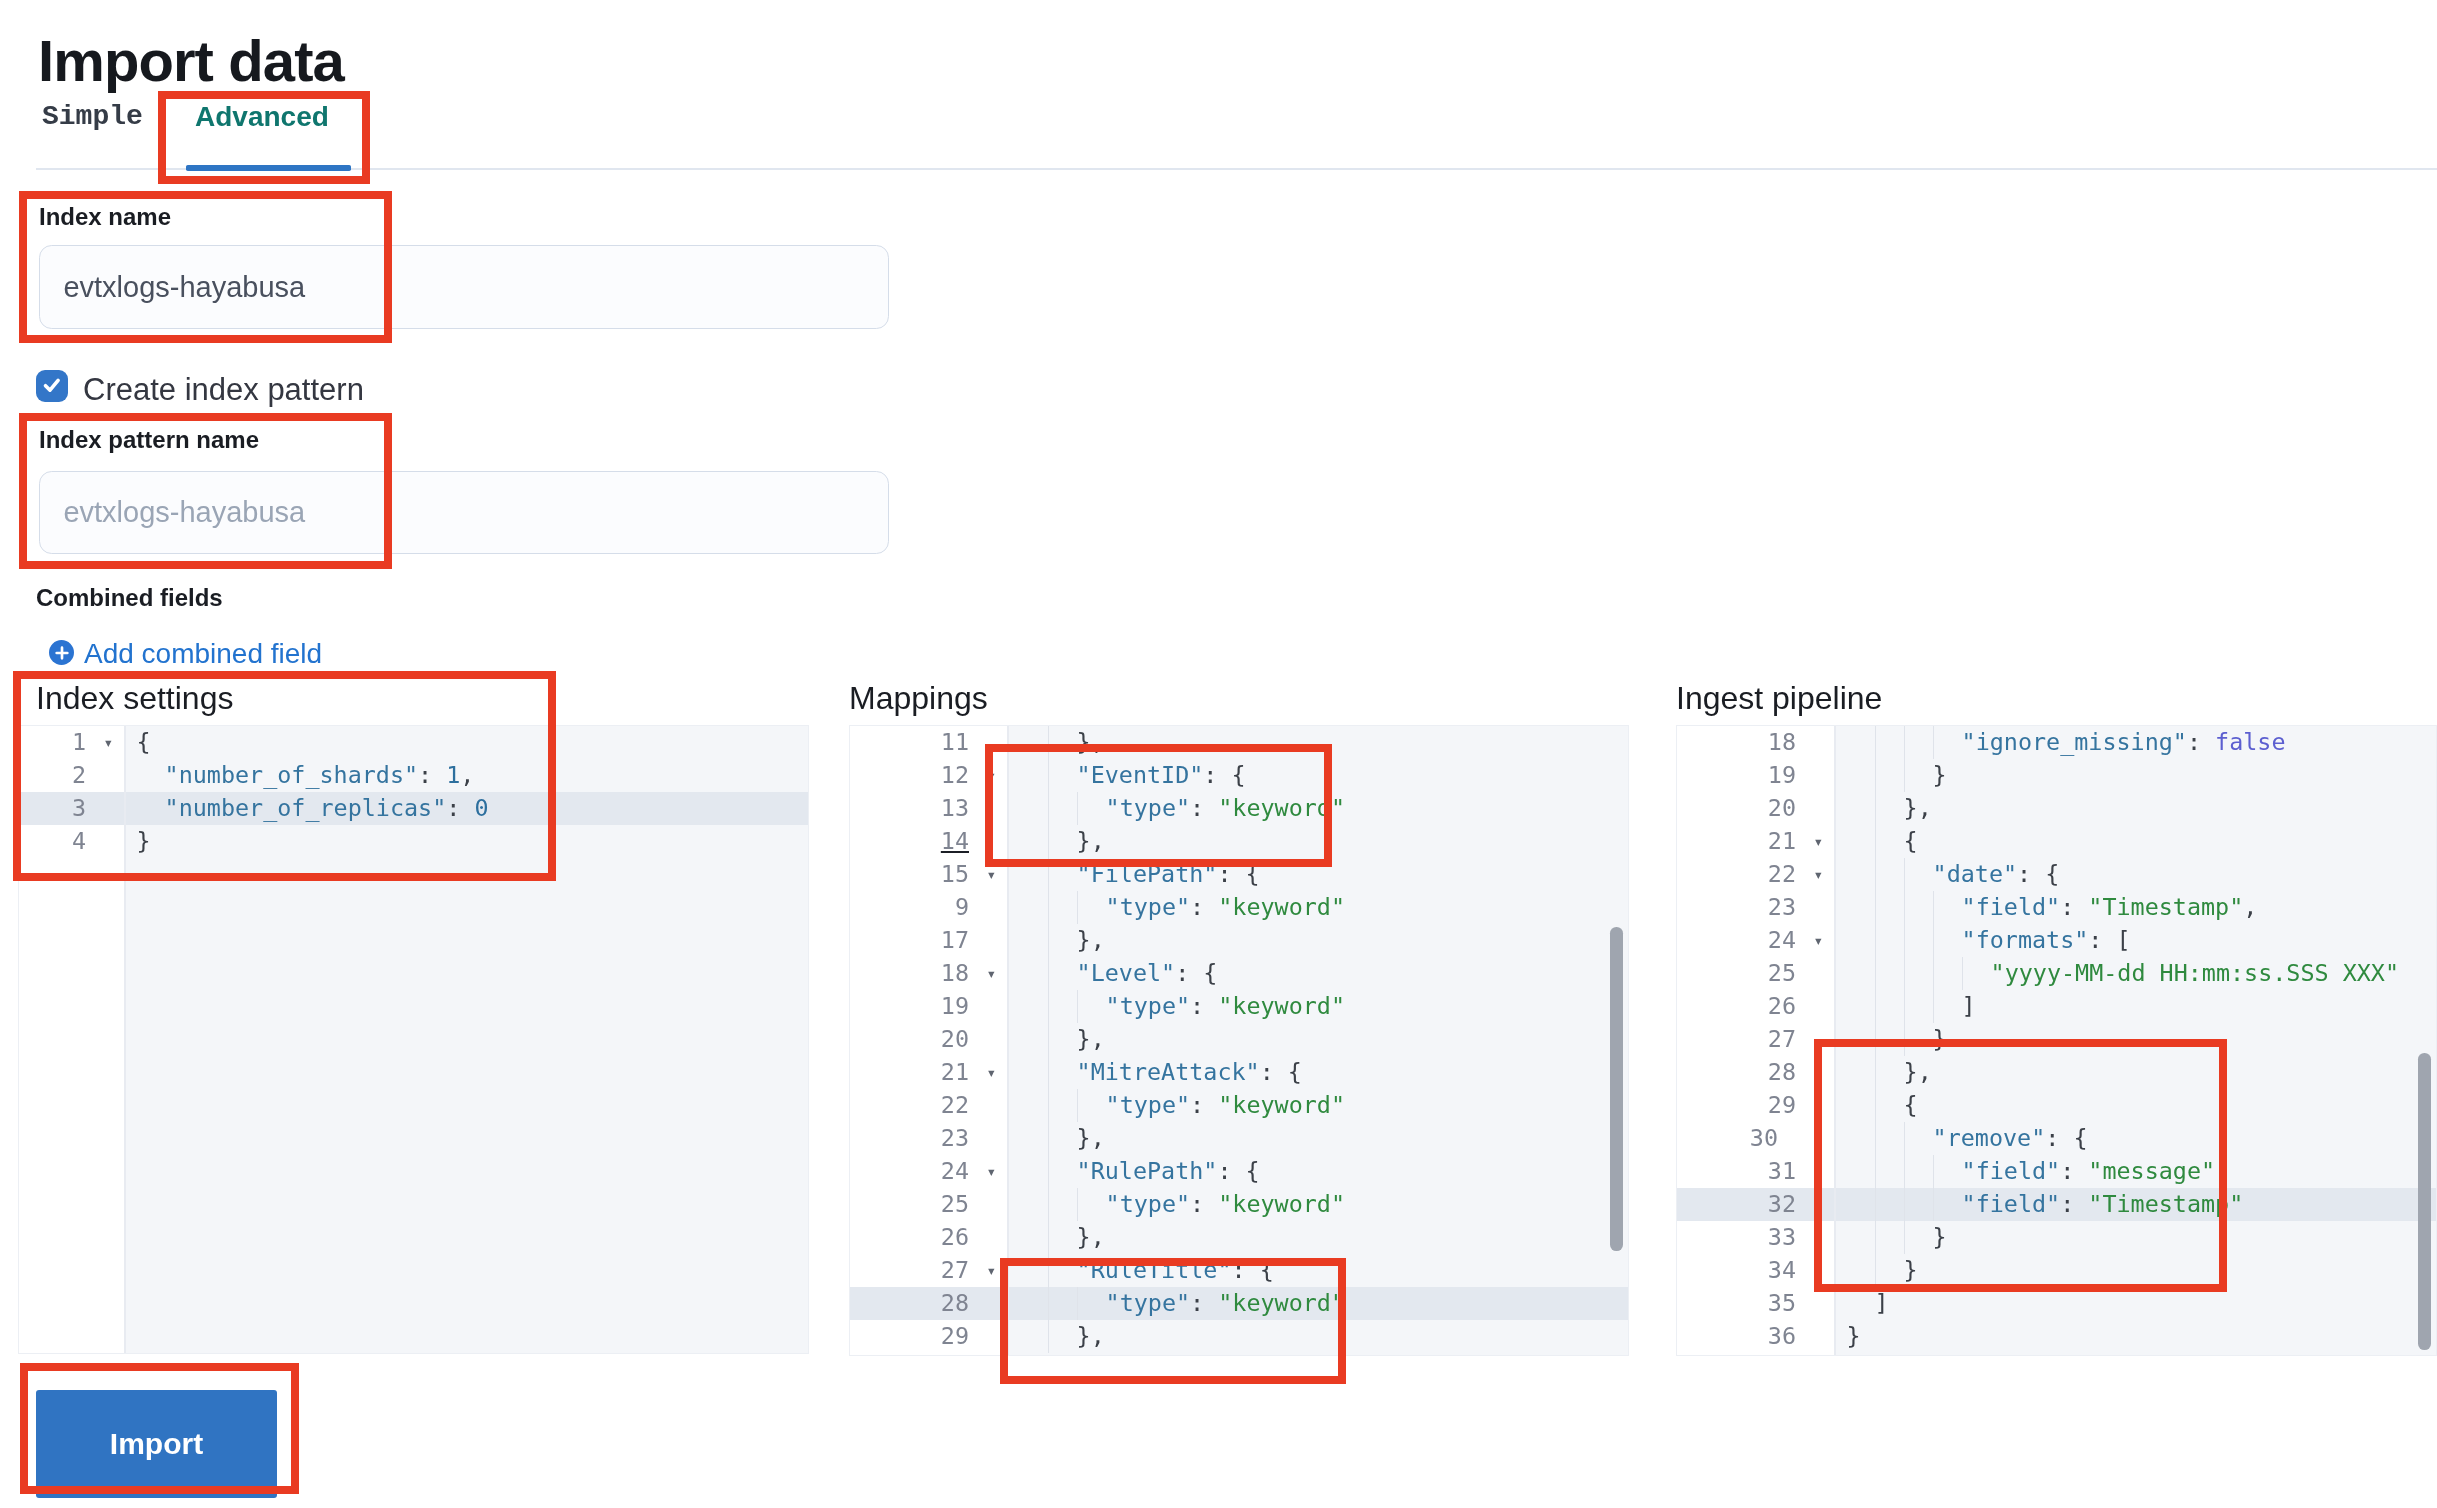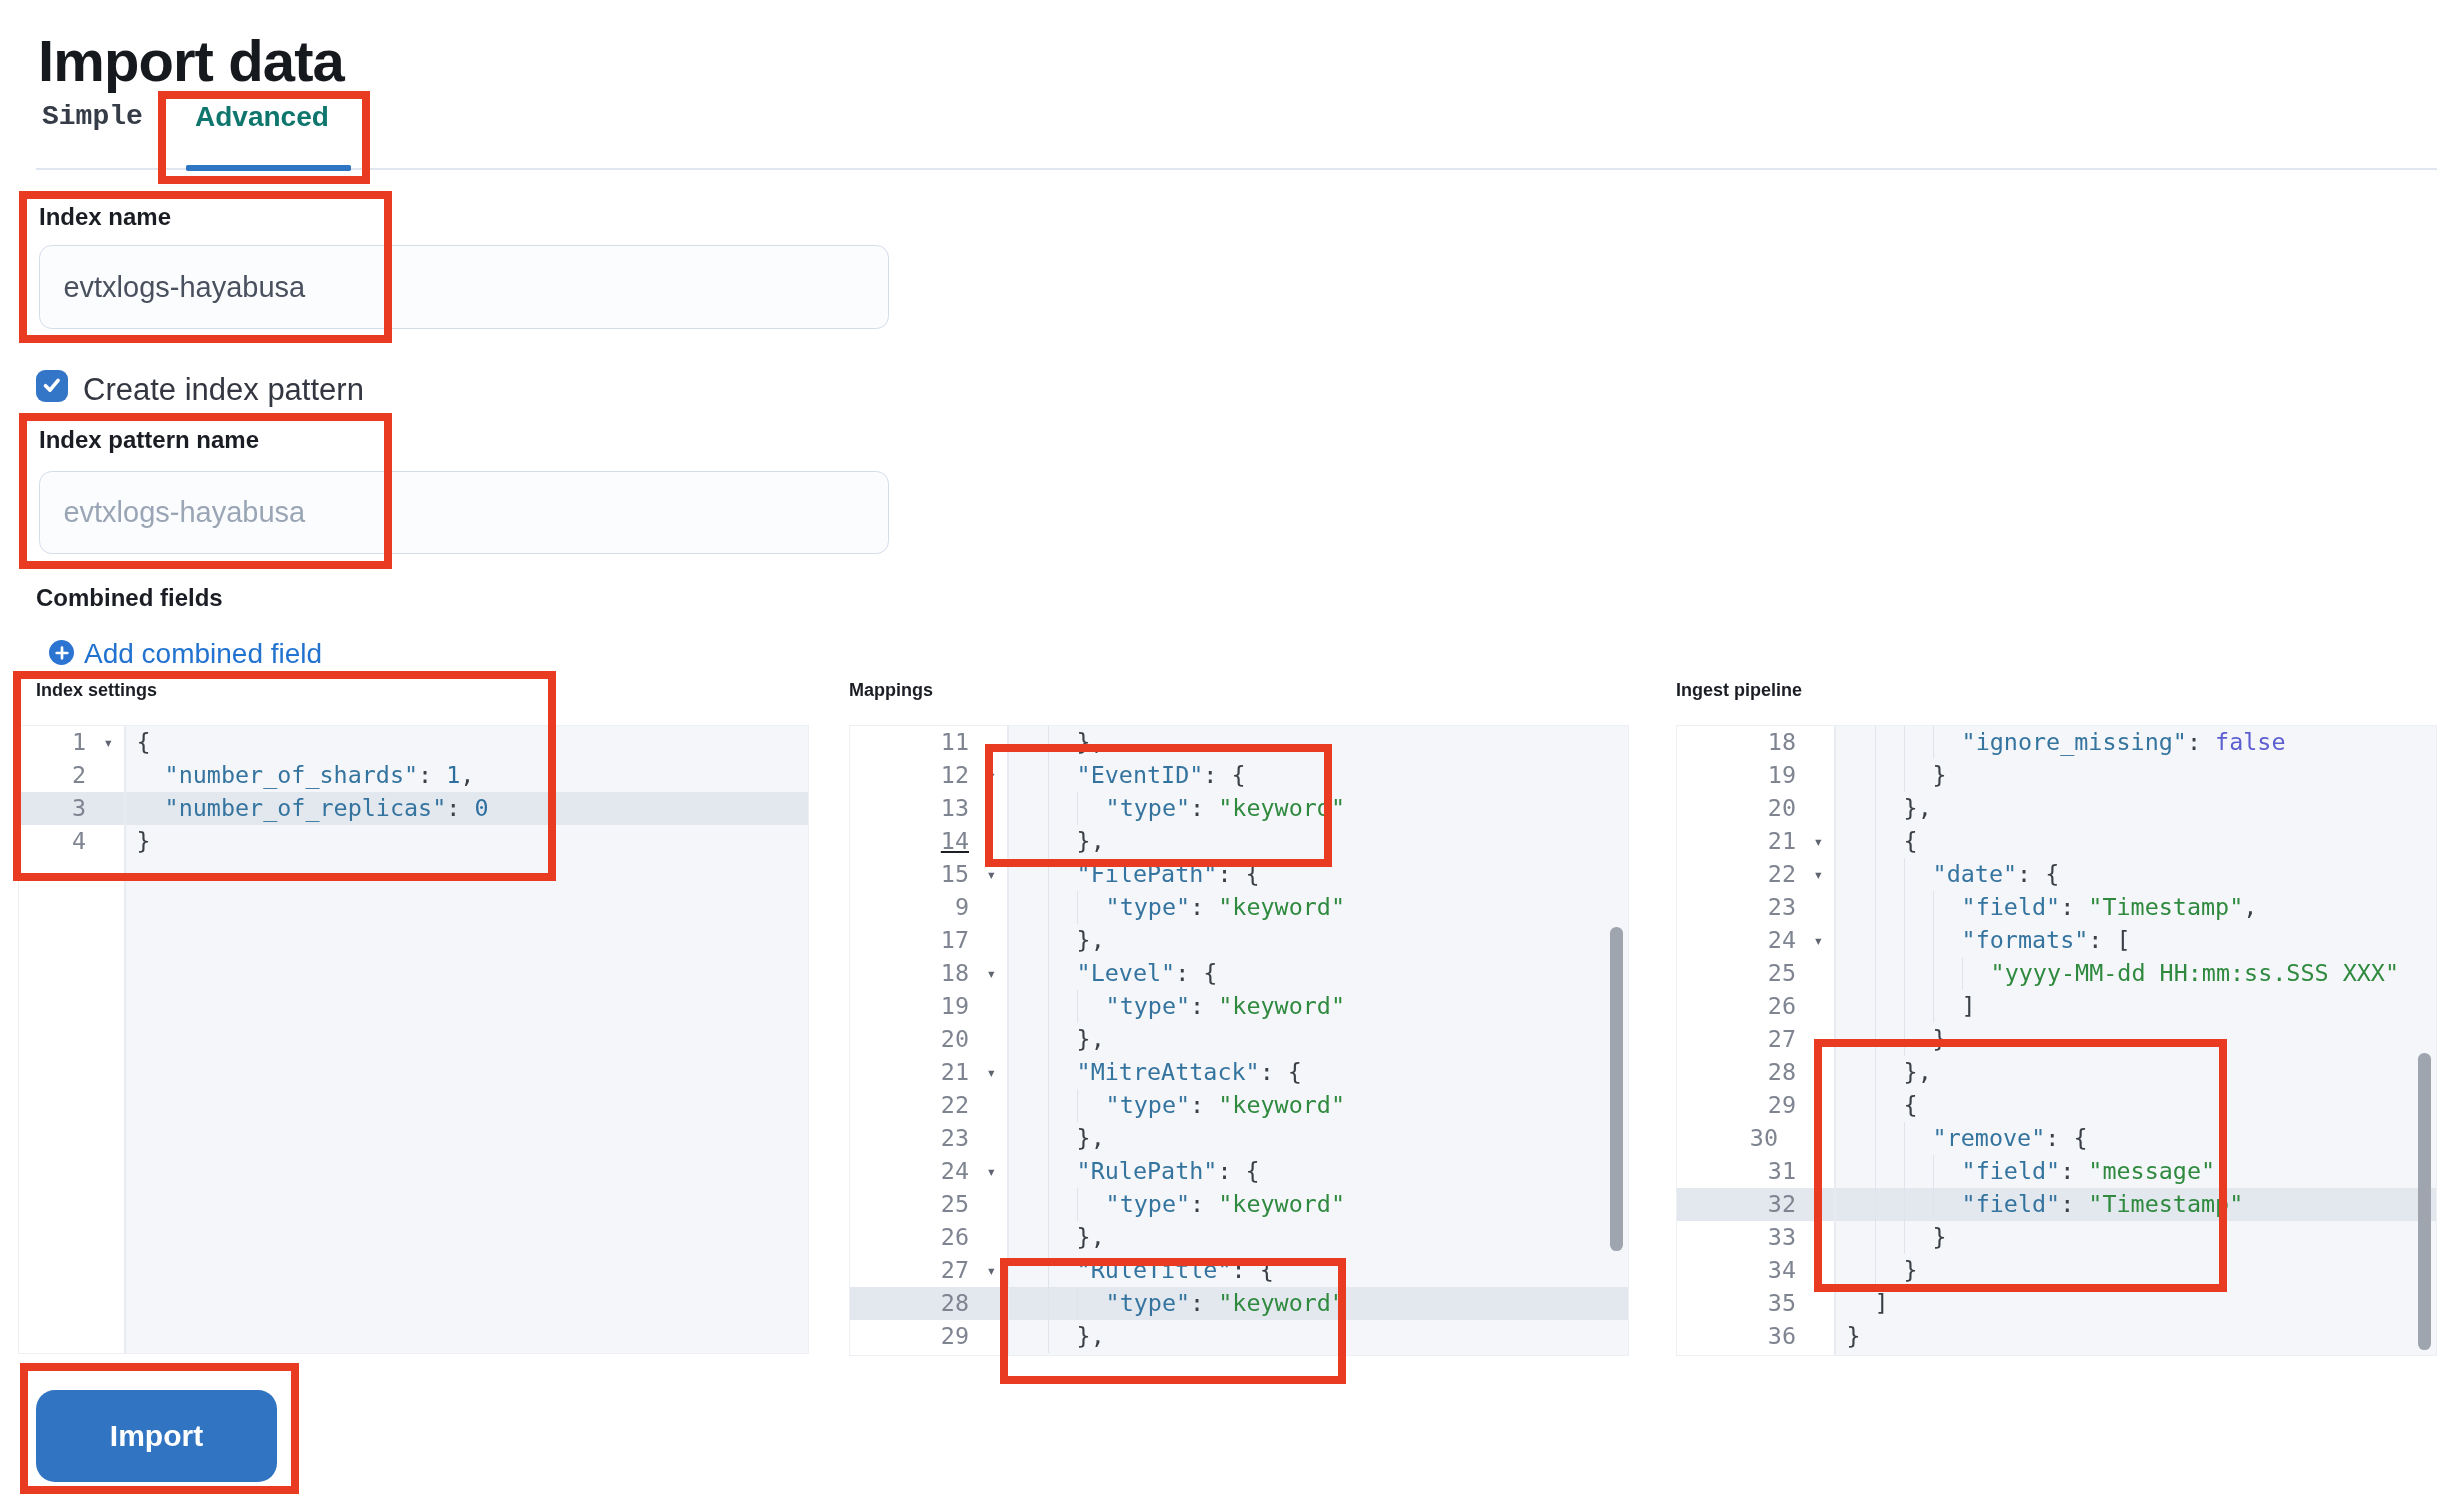--- a/index.html
+++ b/index.html
@@ -32,38 +32,38 @@
   .input-index-pattern{top:471px;height:83px;}
   .text-input::placeholder{color:#9aa5b5;opacity:1;}
   
   .checkbox{left:36px;top:370px;width:32px;height:32px;background:#3376c8;border-radius:9px;display:flex;align-items:center;justify-content:center;cursor:pointer;}
   .checkbox-label{left:83px;top:372px;font-size:31px;color:#343741;}
   
   .plus-circle{left:49px;top:640px;width:25px;height:25px;border-radius:50%;background:#2b74d2;display:flex;align-items:center;justify-content:center;}
   .plus-circle svg{display:block;}
   .add-link{left:84px;top:638px;font-size:28px;font-weight:400;color:#2273cf;cursor:pointer;}
   
-  .editor-heading{top:680px;font-size:18px;font-weight:700;color:#1a1d23;}
+  .editor-heading{top:680px;font-size:32px;font-weight:400;color:#1a1d23;}
   .eh-1{left:36px;} .eh-2{left:849px;} .eh-3{left:1676px;}
   
   .editor{position:absolute;overflow:hidden;border:0.9px solid #eceff4;box-sizing:border-box;}
   .crow{display:flex;height:33px;line-height:33px;font-family:"DejaVu Sans Mono",monospace;font-size:23.4px;white-space:pre;}
   .crow.hl{background:#e3e8ef;}
   .gut{flex:none;position:relative;text-align:right;box-sizing:border-box;}
   .num{color:#7f8491;padding-right:0;}
   .arr{position:absolute;color:#5f6570;font-size:16px;line-height:33px;}
   .code{flex:1;padding-left:12.6px;color:#3b4048;}
   .ind{display:inline-block;width:28px;height:33px;vertical-align:top;}
   .ind.g{border-left:1.8px solid #dfe3ea;}
   .t-k{color:#35749f;} .t-s{color:#2f8a3f;} .t-n{color:#2d6f9e;} .t-b{color:#5c5fd0;} .t-p{color:#3b4048;}
   .gutline{position:absolute;top:0;bottom:0;width:1.8px;background:#e8ebf1;}
   .sbthumb{position:absolute;right:5.4px;width:12.6px;border-radius:6.3px;background:#9fa5af;}
   
   .import-btn{
-    left:36px;top:1390px;width:241px;height:92px;background:#3074c2;border:none;border-radius:19px;
+    left:36px;top:1390px;width:241px;height:108px;background:#3074c2;border:none;border-radius:3px;
     color:#ffffff;font-family:"Liberation Sans",sans-serif;font-size:30px;font-weight:600;cursor:pointer;
   }
   
   .ann{position:absolute;border:8px solid #e93b22;box-sizing:border-box;pointer-events:none;z-index:50;}
 </style>
 </head>
 <body>
 
 <div class="abs page-title">Import data</div>
 

